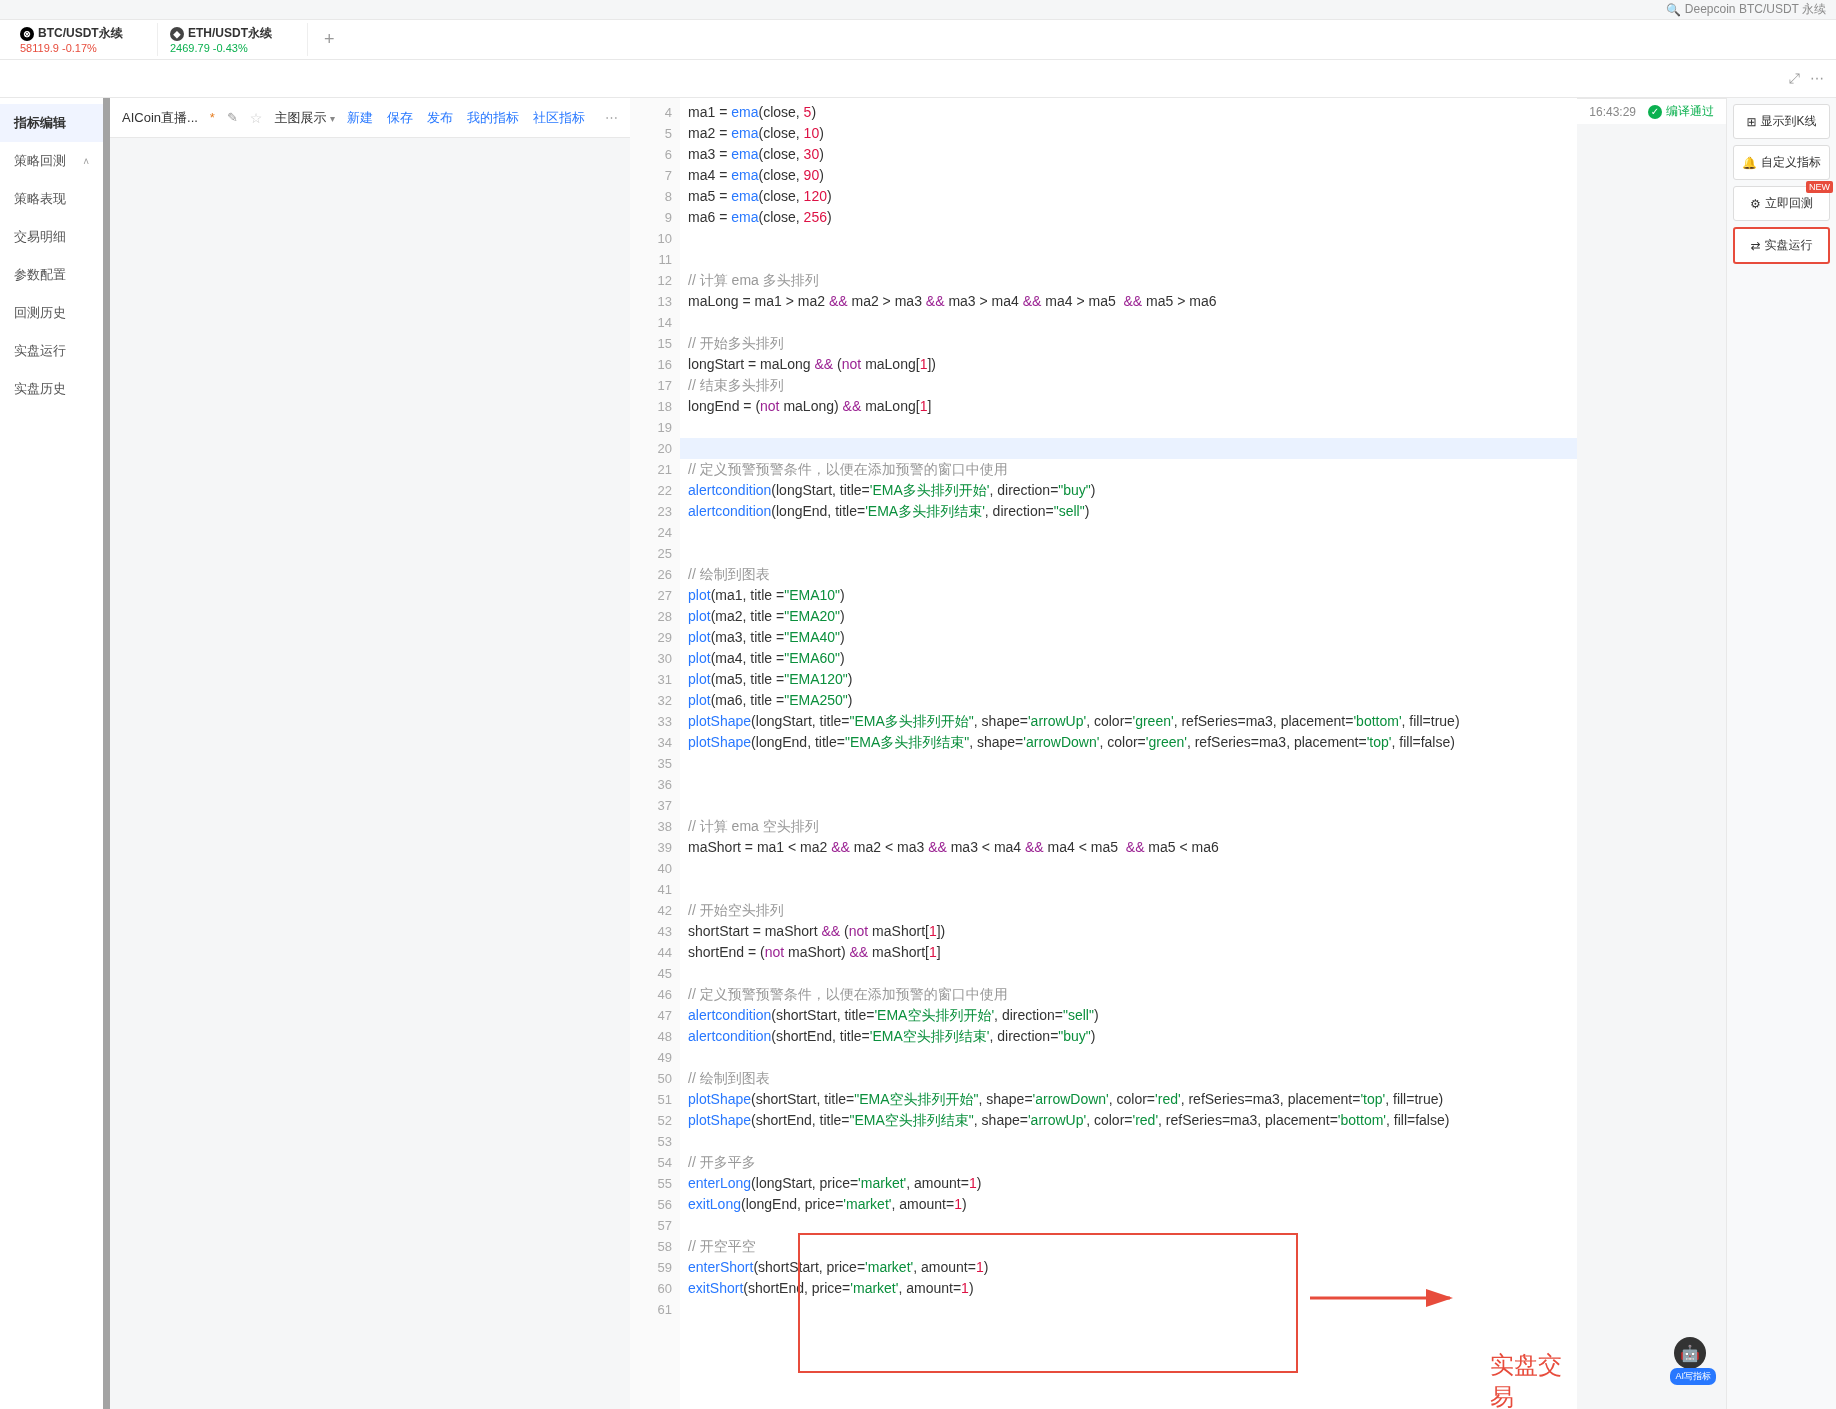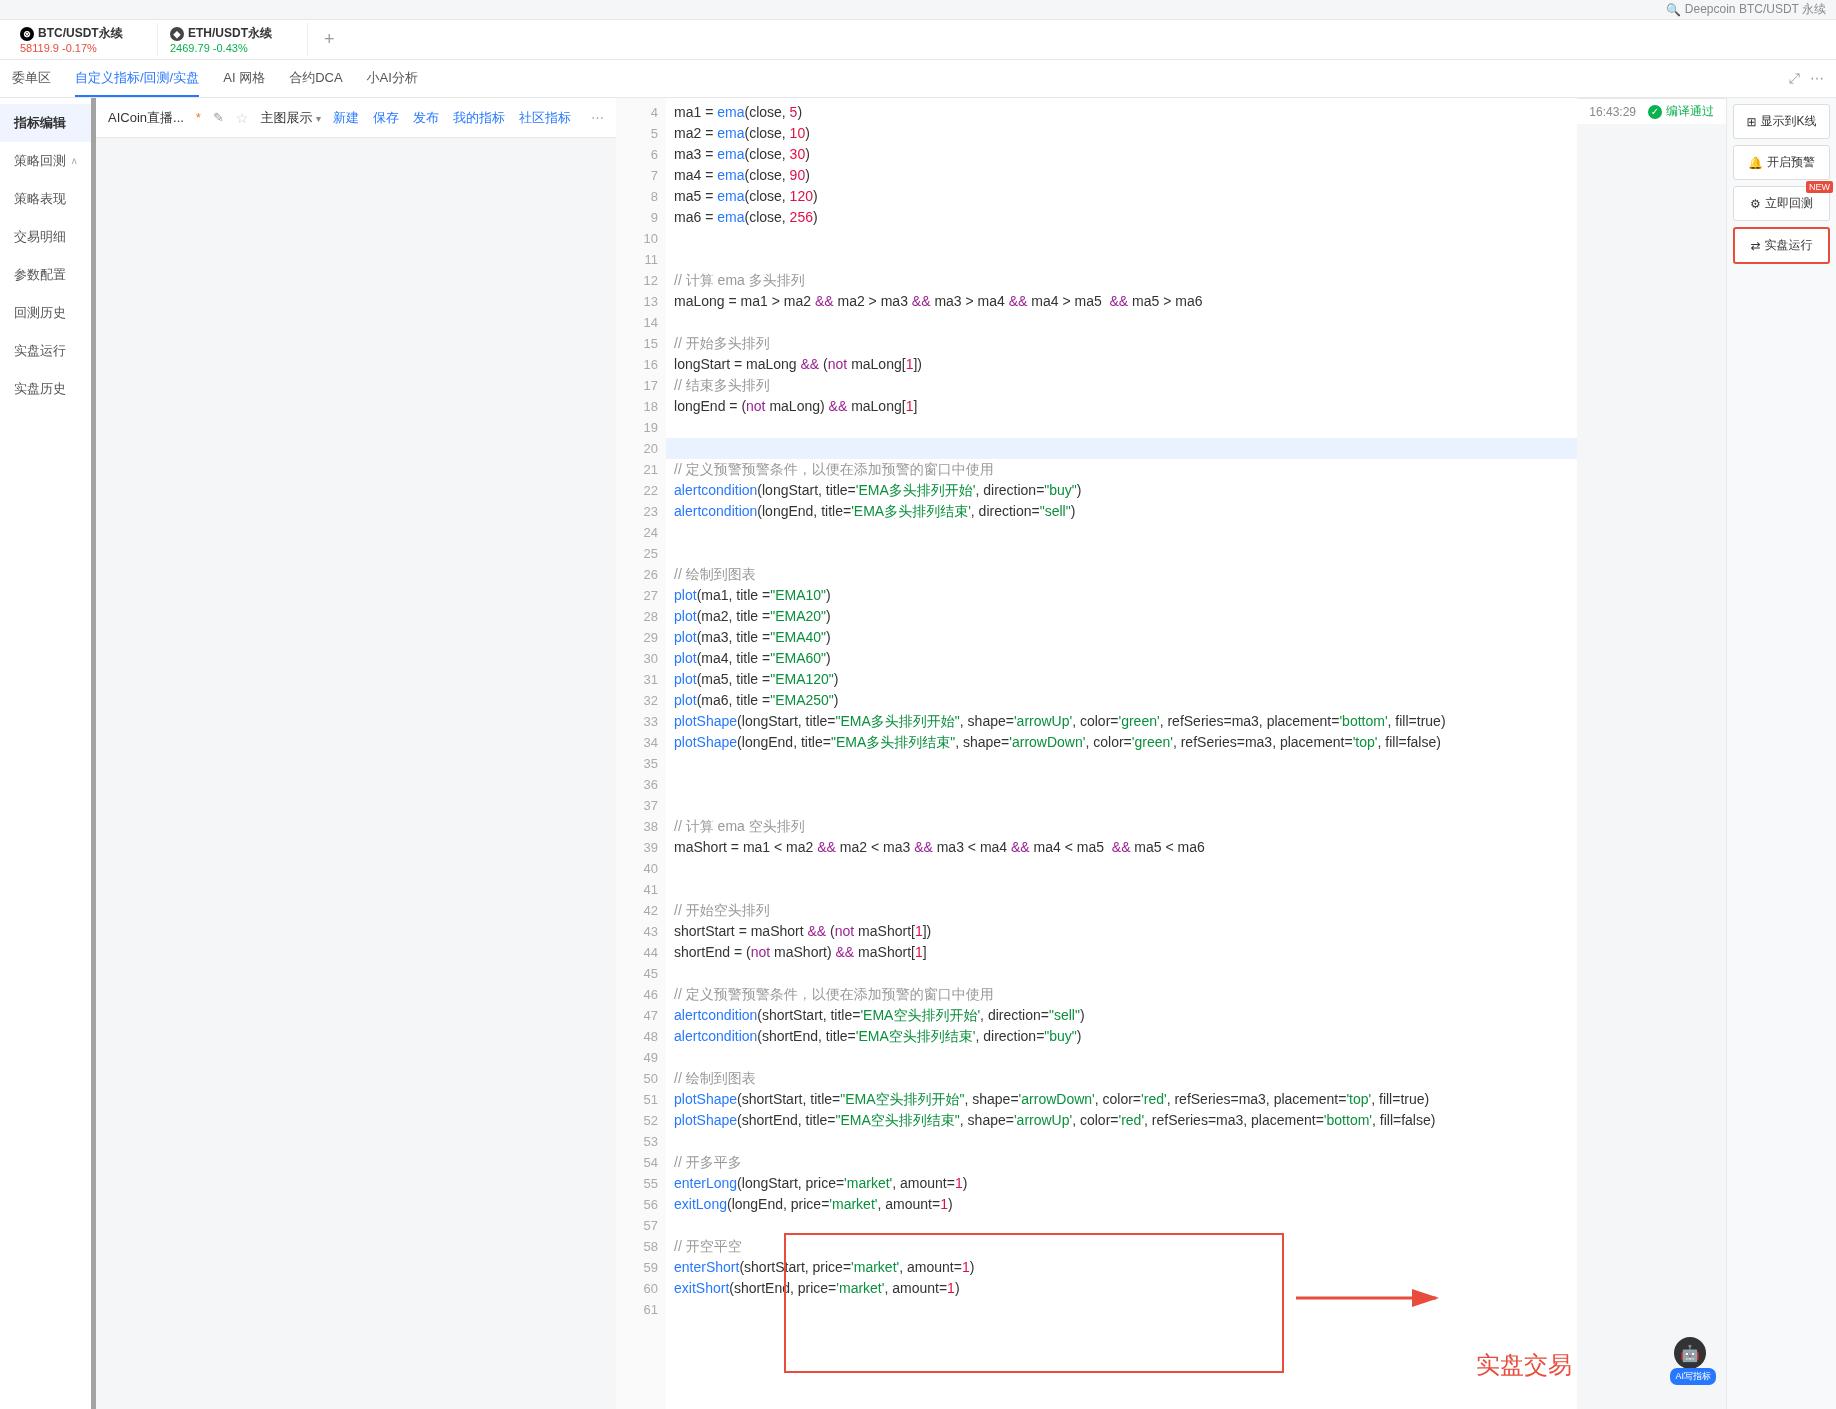--- a/index.html
+++ b/index.html
@@ -12,21 +12,21 @@
 .pair-tab .name{display:flex;align-items:center;gap:4px;font-size:12px;font-weight:600}
 .pair-tab .price{font-size:11px}
 .pair-tab .price.red{color:#e74c3c}
 .pair-tab .price.green{color:#0bb04f}
 .circle-icon{width:14px;height:14px;border-radius:50%;background:#000;color:#fff;display:inline-flex;align-items:center;justify-content:center;font-size:9px;font-weight:bold}
 .add-tab{padding:0 16px;color:#999;font-size:18px;cursor:pointer}
 .menu-row{height:38px;background:#fff;display:flex;align-items:center;padding:0 12px;gap:24px;border-bottom:1px solid #e8e8e8;font-size:13px}
 .menu-item{color:#555;cursor:pointer;padding:8px 0}
 .menu-item.active{color:#2878ff;border-bottom:2px solid #2878ff}
 .main{flex:1;display:flex;overflow:hidden}
-.sidebar{width:96px;background:#fff;border-right:5px solid #a3a3a3;padding:6px 0}
+.sidebar{width:110px;background:#fff;border-right:7px solid #a3a3a3;padding:6px 0}
 .side-item{padding:10px 14px;font-size:13px;color:#555;cursor:pointer;display:flex;align-items:center;justify-content:space-between}
 .side-item.active{background:#f0f4ff;color:#333;font-weight:600}
 .content{flex:1;display:flex;flex-direction:row;position:relative}
 .toolbar{height:40px;background:#fff;border-bottom:1px solid #e8e8e8;display:flex;align-items:center;padding:0 12px;gap:12px;font-size:13px}
 .toolbar .title{color:#333}
 .toolbar .modified{color:#e67e22}
 .toolbar-right{margin-left:auto;display:flex;gap:14px;color:#2878ff;font-size:13px}
 .toolbar-right span{cursor:pointer}
 .editor-wrap{flex:1;display:flex;background:#fff;overflow:auto;position:relative}
 .gutter{width:50px;background:#fafafa;color:#aaa;text-align:right;padding:4px 8px 4px 0;font-family:Menlo,Consolas,monospace;font-size:13px;line-height:21px;user-select:none}
@@ -78,27 +78,20 @@
       <div class="name">
           <span class="circle-icon" style="background:#444">◆</span>
           <span>ETH/USDT永续</span>
         </div>
       <div class="price green"><span>2469.79</span> <span>-0.43%</span></div>
     </div>
     <div class="add-tab">+</div>
   </div>
 
   <div class="menu-row">
-    <div id="menu-items" style="display: flex; gap: 24px;">
-        <div class="menu-item">委单区</div>
-        <div class="menu-item active">自定义指标/回测/实盘</div>
-        <div class="menu-item">AI 网格</div>
-        <div class="menu-item">合约DCA</div>
-        <div class="menu-item">小AI分析</div>
-      </div>
     <div class="corner-icons">
       <span>⤢</span>
       <span>⋯</span>
     </div>
   </div>
 
   <div class="main">
     <div class="sidebar" id="sidebar">
         <div class="side-item active">
           <span>指标编辑</span>
@@ -242,21 +235,21 @@
       <div class="float-bot-label">AI写指标</div>
     </div>
 
     <div class="right-panel" id="right-panel">
         <div class="rp-btn">
           <span>⊞</span>
           <span>显示到K线</span>
         </div>
         <div class="rp-btn">
           <span>🔔</span>
-          <span>开启预警</span>
+          <span>自定义指标</span>
         </div>
         <div class="rp-btn">
           <span>⚙</span>
           <span>立即回测</span>
           <span class="badge-new">NEW</span>
         </div>
         <div class="rp-btn boxed">
           <span>⇄</span>
           <span>实盘运行</span>
         </div>

